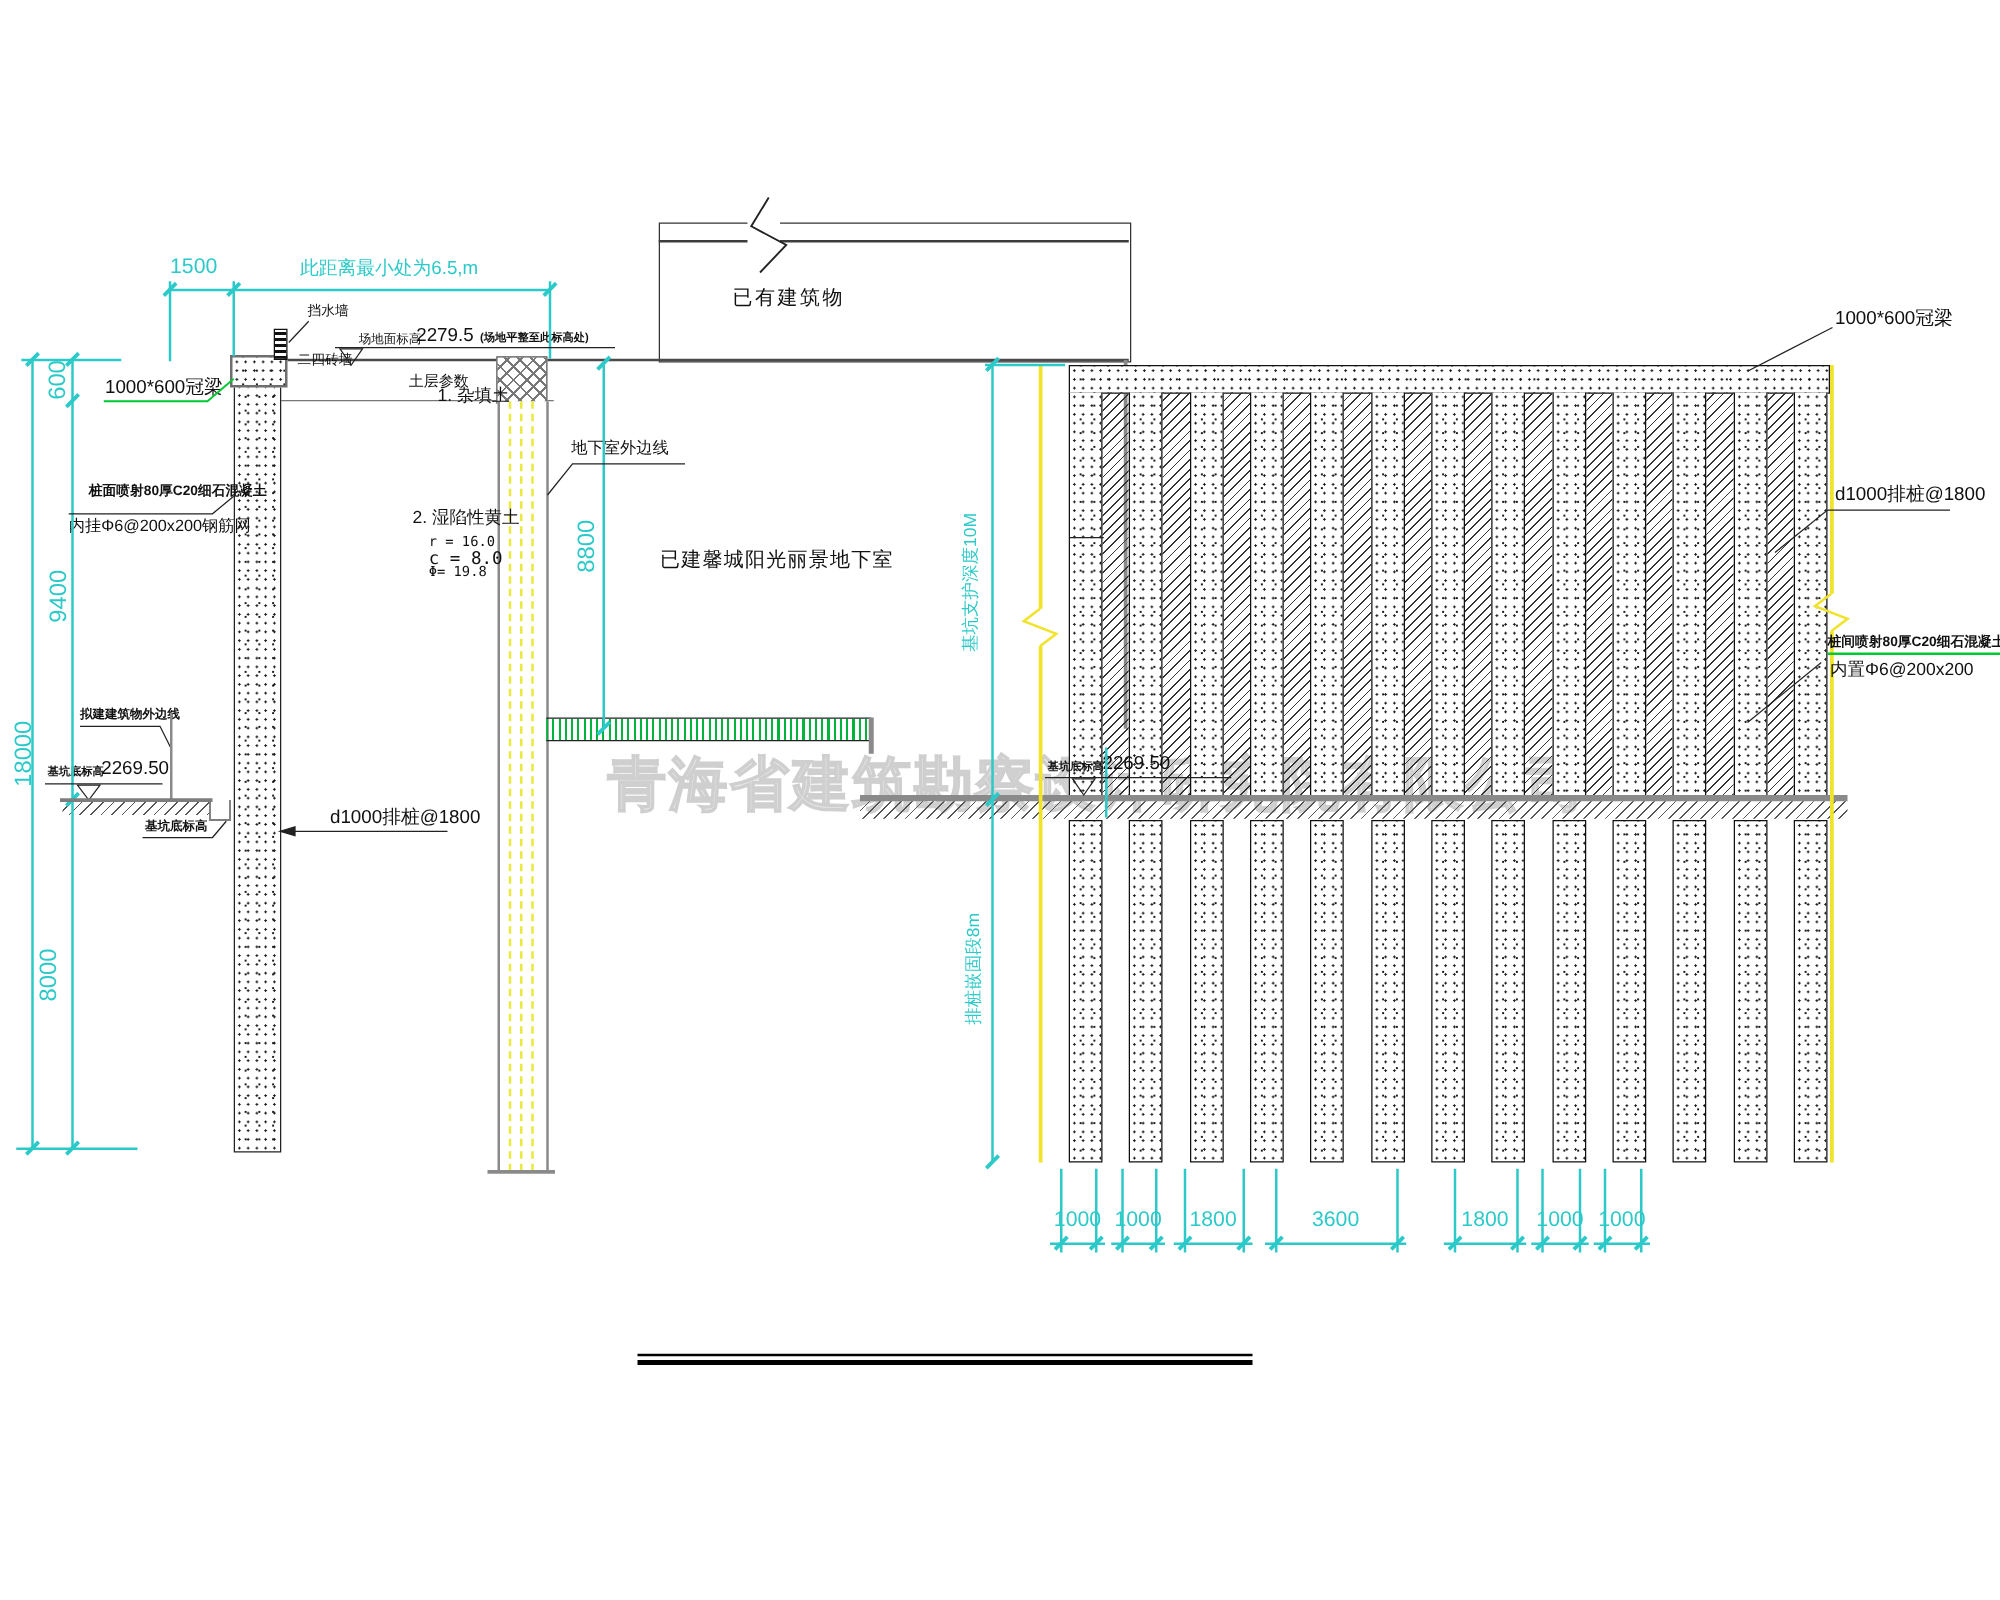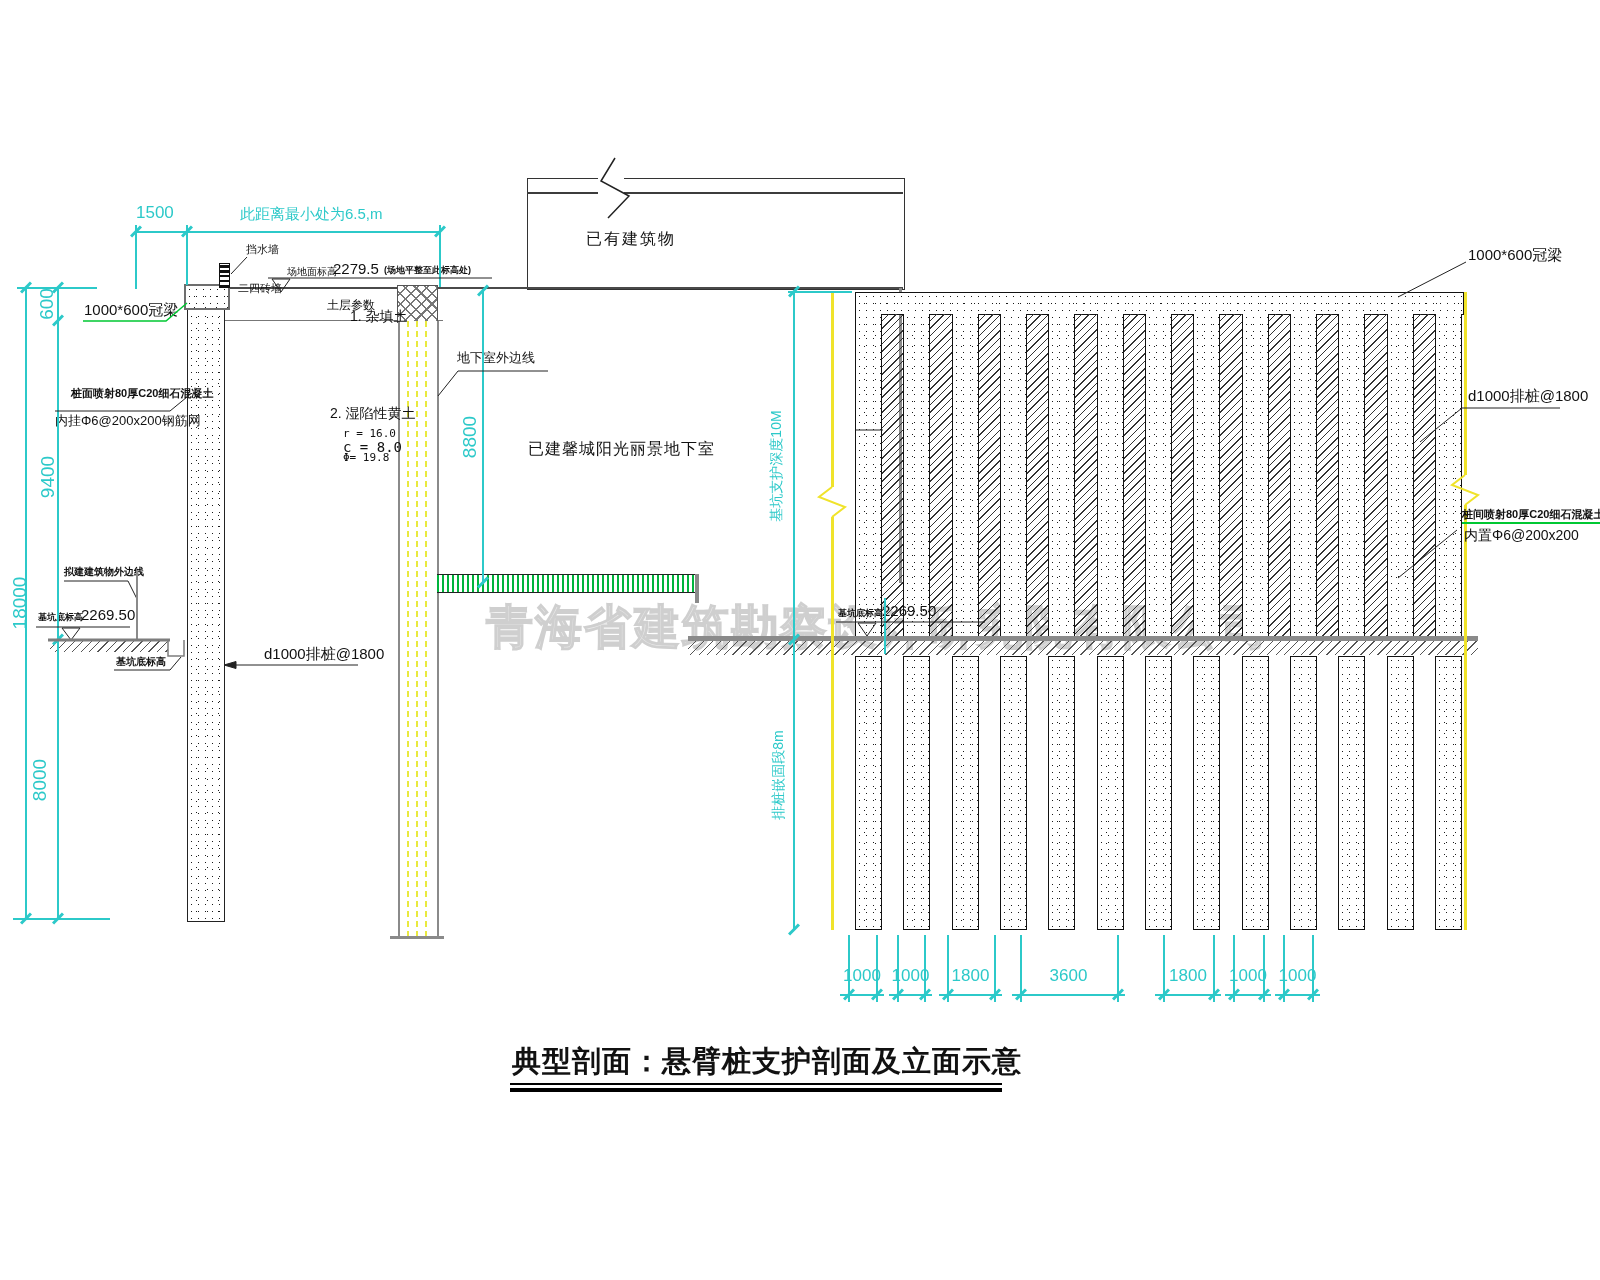--- a/index.html
+++ b/index.html
@@ -226,21 +226,20 @@
       <div class="tick" style="left:1257px;top:993px;"></div>
       <div class="dimtext" style="left:1213px;top:966px;width:70px;text-align:center;">1000</div>
       <div style="position:absolute;left:1283px;top:935px;width:1.5px;height:67px;background:#2cc9c9;"></div>
       <div style="position:absolute;left:1312px;top:935px;width:1.5px;height:67px;background:#2cc9c9;"></div>
       <div style="position:absolute;left:1275px;top:994px;width:45px;height:1.5px;background:#2cc9c9;"></div>
       <div class="tick" style="left:1277px;top:993px;"></div>
       <div class="tick" style="left:1306px;top:993px;"></div>
       <div class="dimtext" style="left:1262.5px;top:966px;width:70px;text-align:center;">1000</div>
     </div>
 
-  <div class="lbl" style="left:512px;top:1046px;font-size:29px;font-weight:bold;letter-spacing:1px;font-family:'Liberation Serif',serif;">典型剖面：悬臂桩支护剖面及立面示意</div>
   <div class="titleline" style="left:510px;top:1083px;width:492px;height:2px;"></div>
   <div class="titleline" style="left:510px;top:1088px;width:492px;height:4px;"></div>
 
   <svg id="overlay" width="1600" height="1280">
     <g stroke="#222" stroke-width="1" fill="none">
 
       <path d="M247,257 L231,274"></path>
 
       <path d="M268,278 H492"></path>
       <path d="M272,279 L290,279 L281,292 Z"></path>

